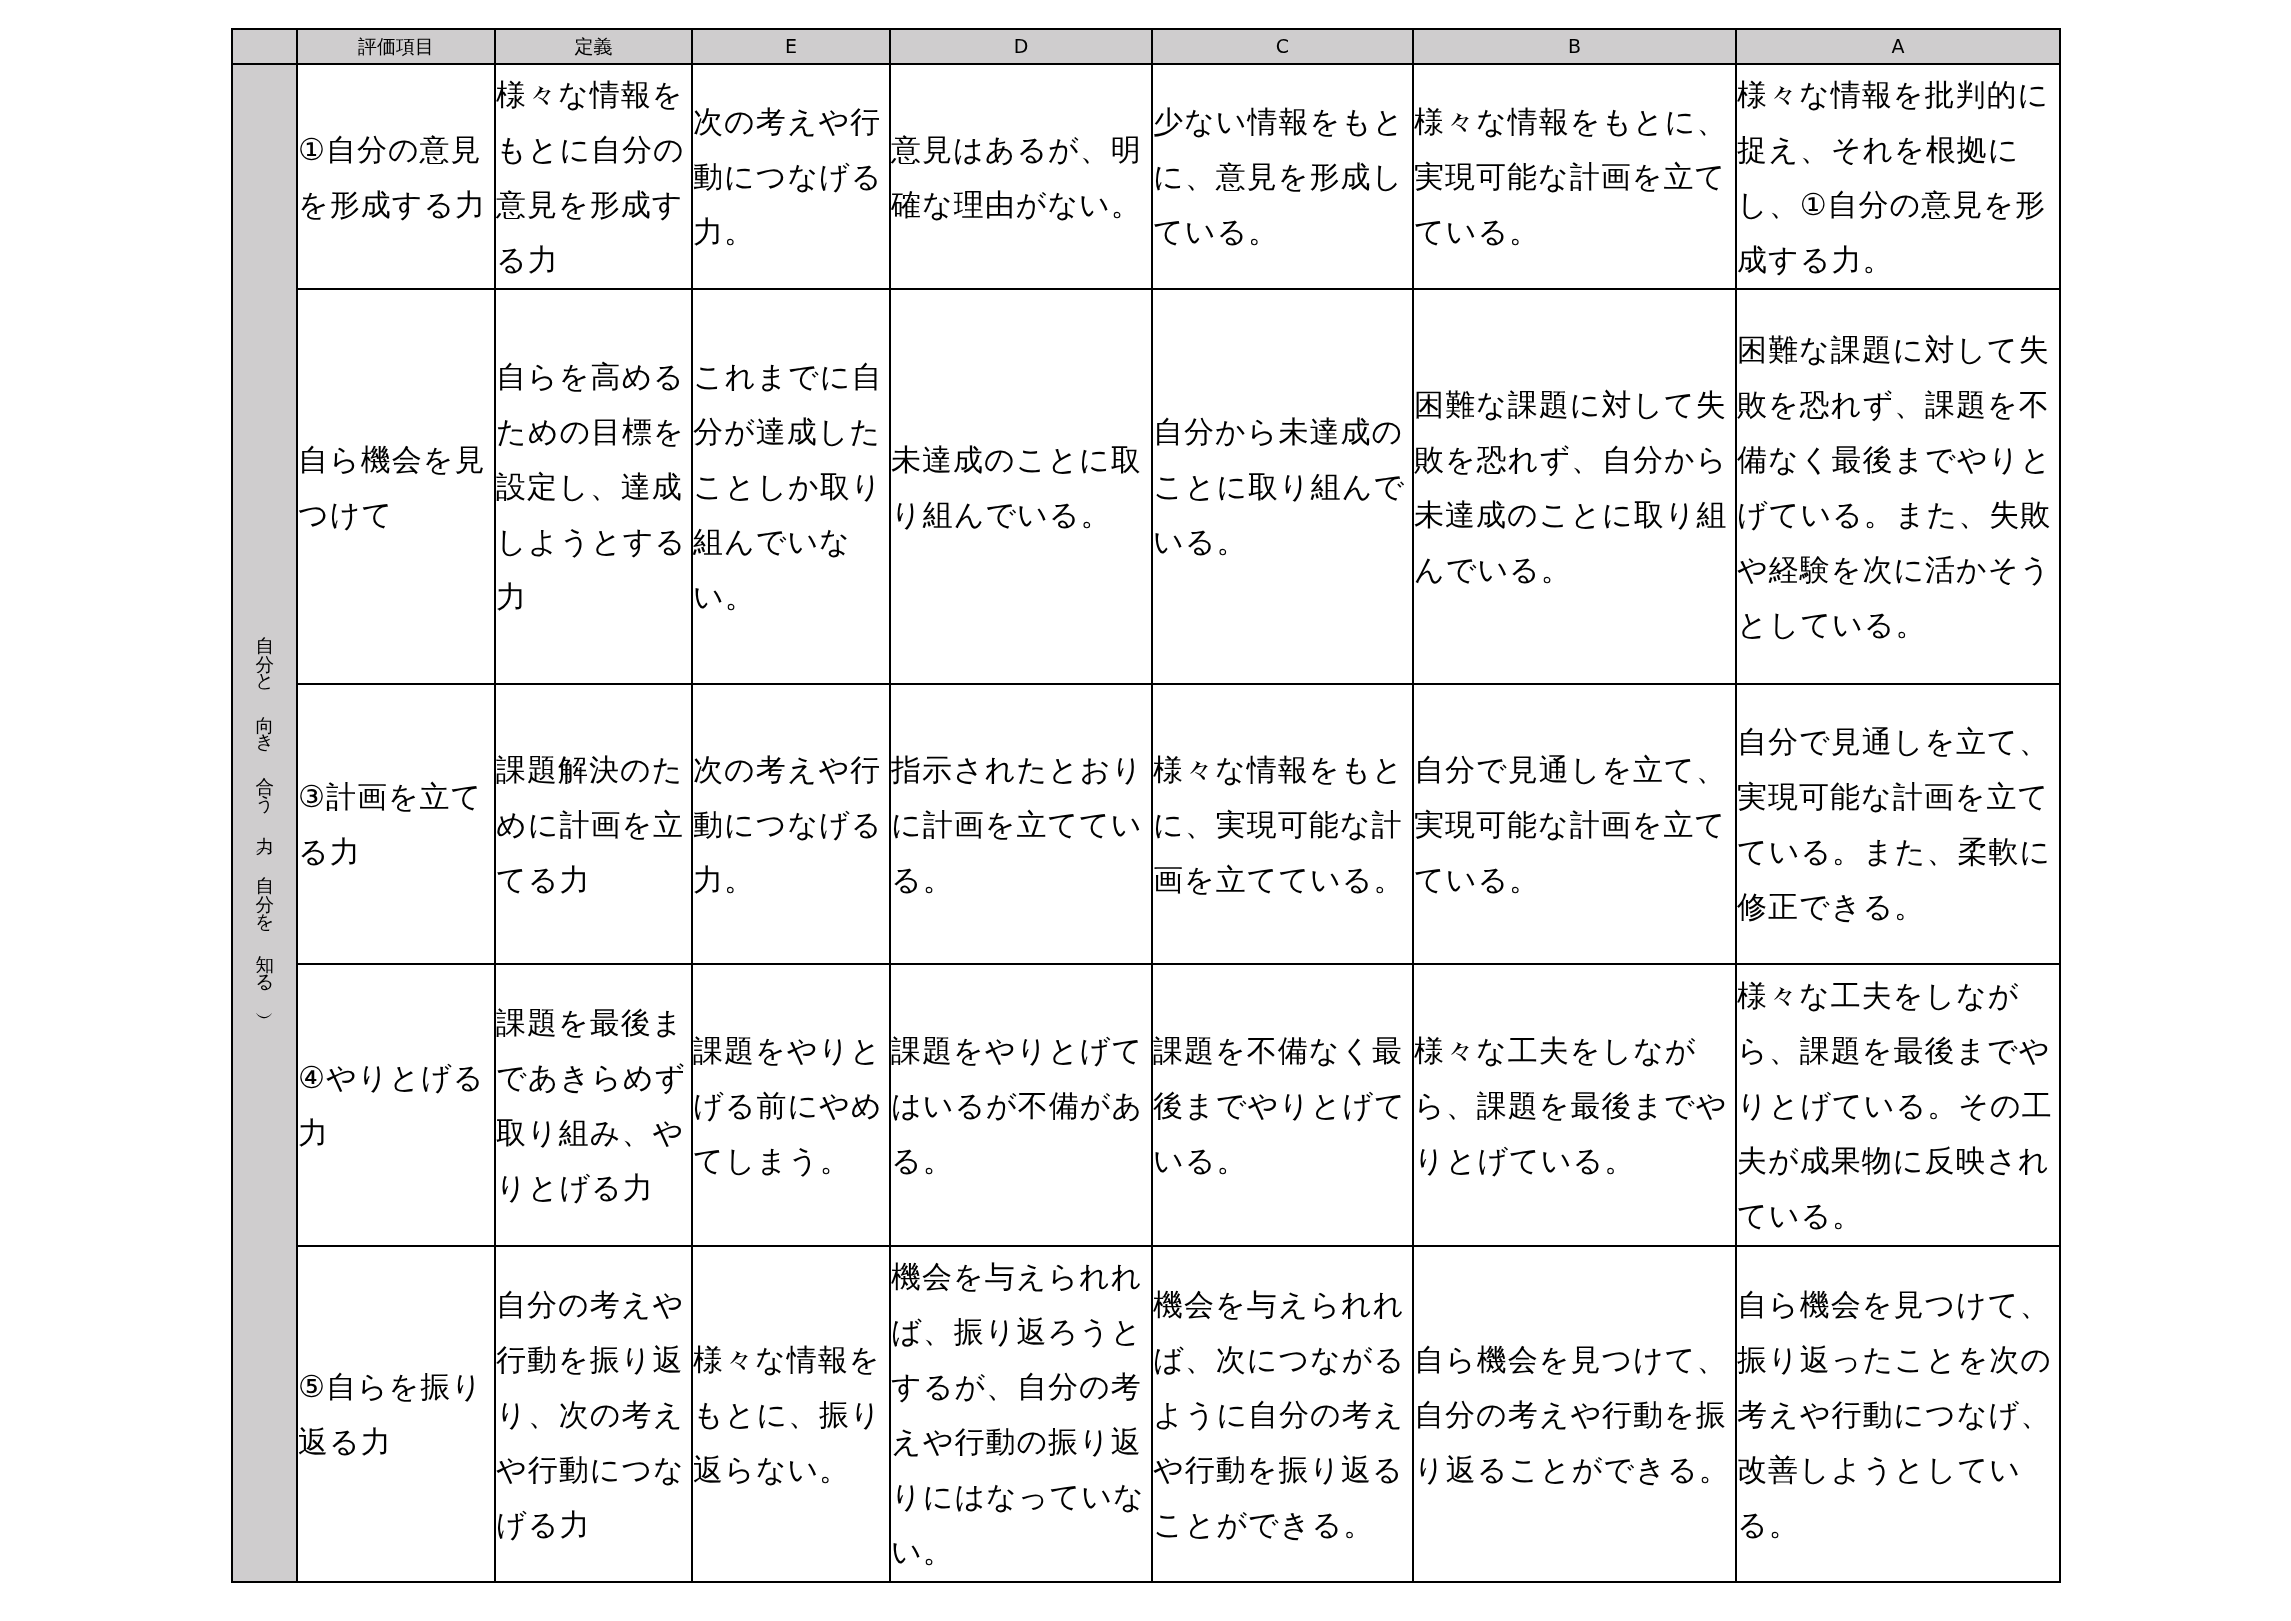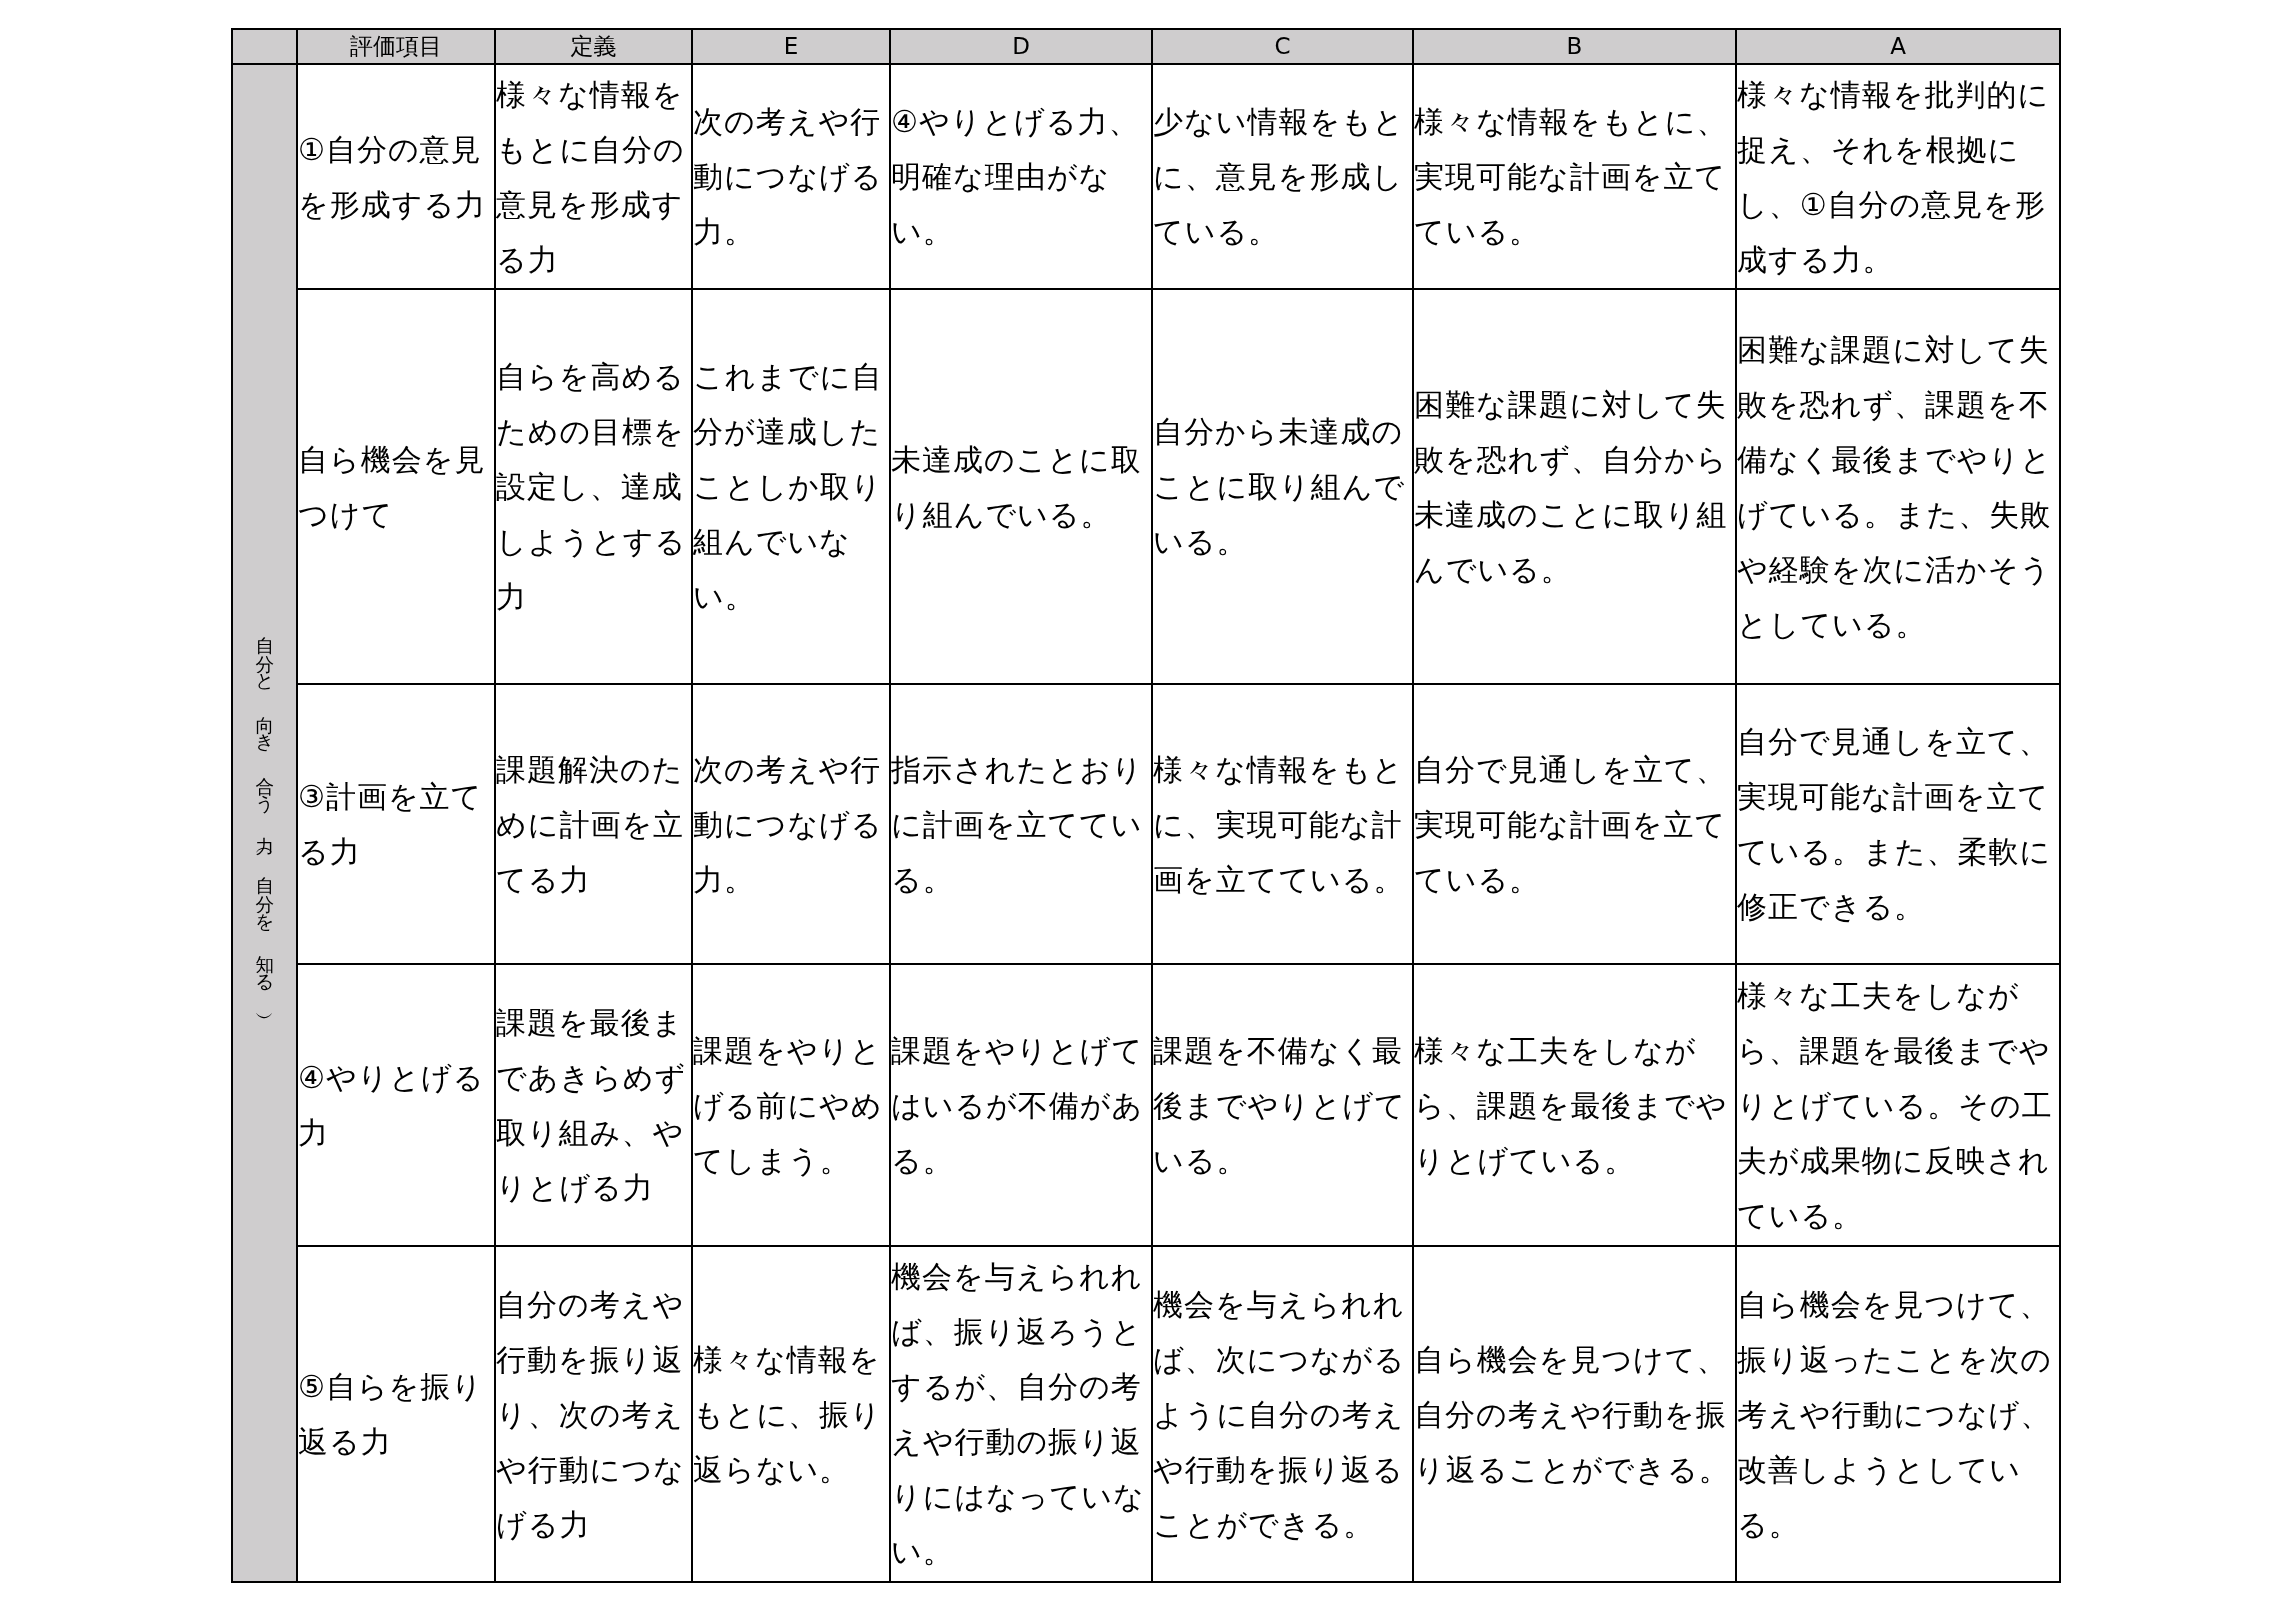--- a/index.html
+++ b/index.html
@@ -8,21 +8,21 @@
   table.rubric {
     position:absolute; left:231px; top:28px;
     border-collapse:collapse; table-layout:fixed;
     width:1828px; border:2.9px solid #000;
   }
   table.rubric td, table.rubric th {
     border:2.9px solid #000; padding:0; vertical-align:middle;
   }
   th.hdr {
     background:#cfcdce; height:33px; font-weight:normal;
-    font-size:23px; text-align:center; line-height:33px;
+    font-size:19px; text-align:center; line-height:33px;
   }
   td.side {
     background:#cfcdce; text-align:center; vertical-align:middle;
   }
   .vtext {
     writing-mode:vertical-rl; text-orientation:upright;
     font-size:18.6px; letter-spacing:19.6px; display:inline-block;
     line-height:1;
   }
   td.cell {
@@ -56,21 +56,21 @@
     <th class="hdr">A</th>
   </tr>
 
   <tr style="height:225px">
     <td class="side" rowspan="5">
       <span class="vtext">自分と向き合う力（自分を知る）</span>
     </td>
     <td class="cell">①自分の意見を形成する力</td>
     <td class="cell">様々な情報をもとに自分の意見を形成する力</td>
     <td class="cell">次の考えや行動につなげる力。</td>
-    <td class="cell">④やりとげる力、明確な理由がない。</td>
+    <td class="cell">意見はあるが、明確な理由がない。</td>
     <td class="cell">少ない情報をもとに、意見を形成している。</td>
     <td class="cell">様々な情報をもとに、実現可能な計画を立てている。</td>
     <td class="cell">様々な情報を批判的に捉え、それを根拠にし、①自分の意見を形成する力。</td>
   </tr>
 
   <tr style="height:395px">
     <td class="cell">自ら機会を見つけて</td>
     <td class="cell">自らを高めるための目標を設定し、達成しようとする力</td>
     <td class="cell">これまでに自分が達成したことしか取り組んでいない。</td>
     <td class="cell">未達成のことに取り組んでいる。</td>

